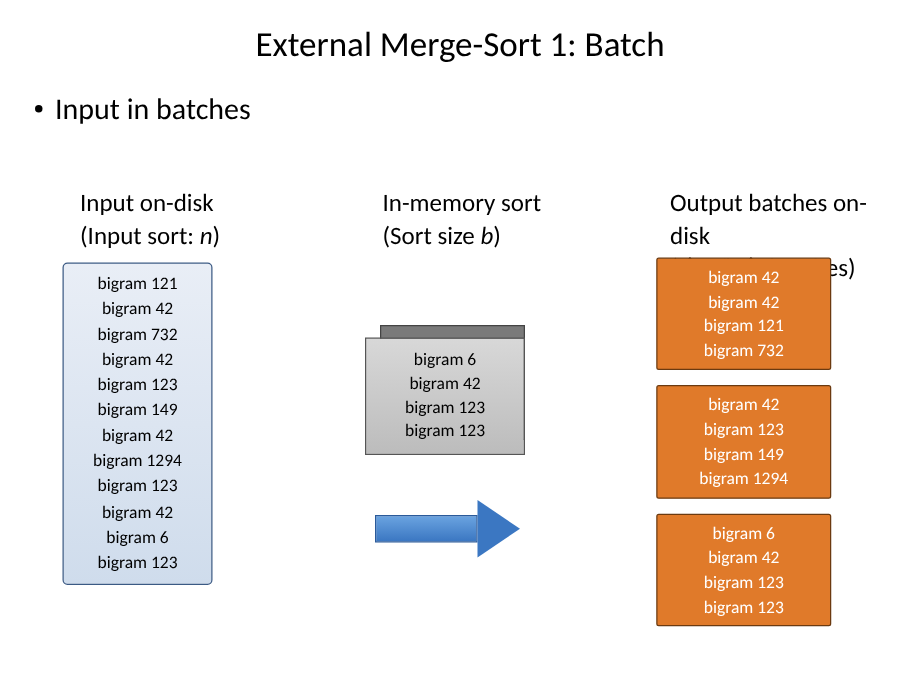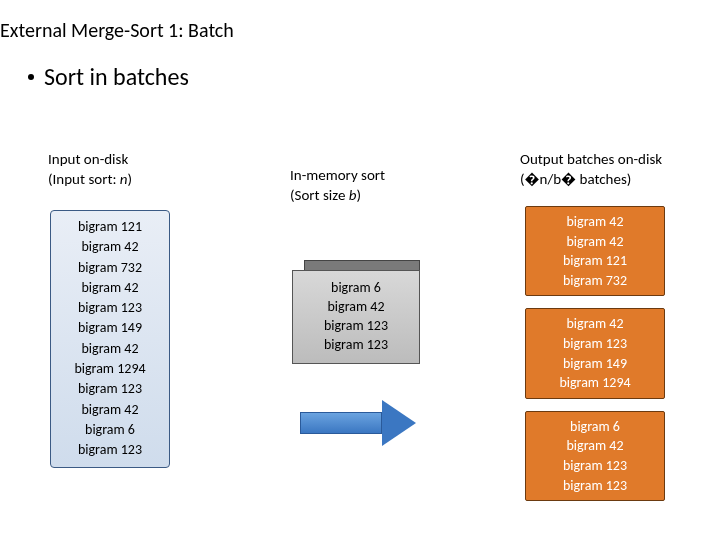--- a/index.html
+++ b/index.html
@@ -6,23 +6,25 @@
   body {
     width: 720px;
     height: 540px;
     background: #fff;
     font-family: "Segoe UI", Calibri, Arial, sans-serif;
     color: #000;
     position: relative;
     overflow: hidden;
   }
   .title {
-    font-size: 20px;
+    text-align: center;
+    font-size: 28px;
     font-weight: 400;
     padding-top: 18px;
+    margin-left: 16px;
   }
   .bullet {
     font-size: 24px;
     padding: 20px 0 0 28px;
   }
   .bullet .dot {
     display: inline-block;
     width: 6px;
     height: 6px;
     background: #000;
@@ -34,22 +36,23 @@
   }
   .columns {
     position: absolute;
     top: 150px;
     left: 0;
     width: 720px;
     height: 370px;
   }
   .colhead {
     position: absolute;
-    font-size: 15px;
+    font-size: 20px;
     line-height: 1.3;
+    margin-left: 16px;
   }
   .colhead .ital { font-style: italic; }
 
   
   .inputbox {
     position: absolute;
     left: 50px;
     top: 60px;
     width: 120px;
     border: 1px solid #3b5a84;
@@ -135,33 +138,33 @@
     padding: 5px 4px;
     border-radius: 2px;
   }
 </style>
 </head>
 <body>
 
 <div class="title">External Merge-Sort 1: Batch</div>
 
 <div class="bullet">
-  <span class="dot"></span><span>Sort in batches</span>
+  <span class="dot"></span><span>Input in batches</span>
 </div>
 
 <div class="columns">
 
   <div class="colhead" style="left:48px;top:0;">
     <div>Input on-disk</div>
     <div>
       <span>(Input sort: </span><span class="ital">n</span><span>)</span>
     </div>
   </div>
 
-  <div class="colhead" style="left:290px;top:16px;">
+  <div class="colhead" style="left:290px;top:0;">
     <div>In-memory sort</div>
     <div>
       <span>(Sort size </span><span class="ital">b</span><span>)</span>
     </div>
   </div>
 
   <div class="colhead" style="left:520px;top:0;">
     <div>Output batches on-disk</div>
     <div>(�n/b� batches)</div>
   </div>

